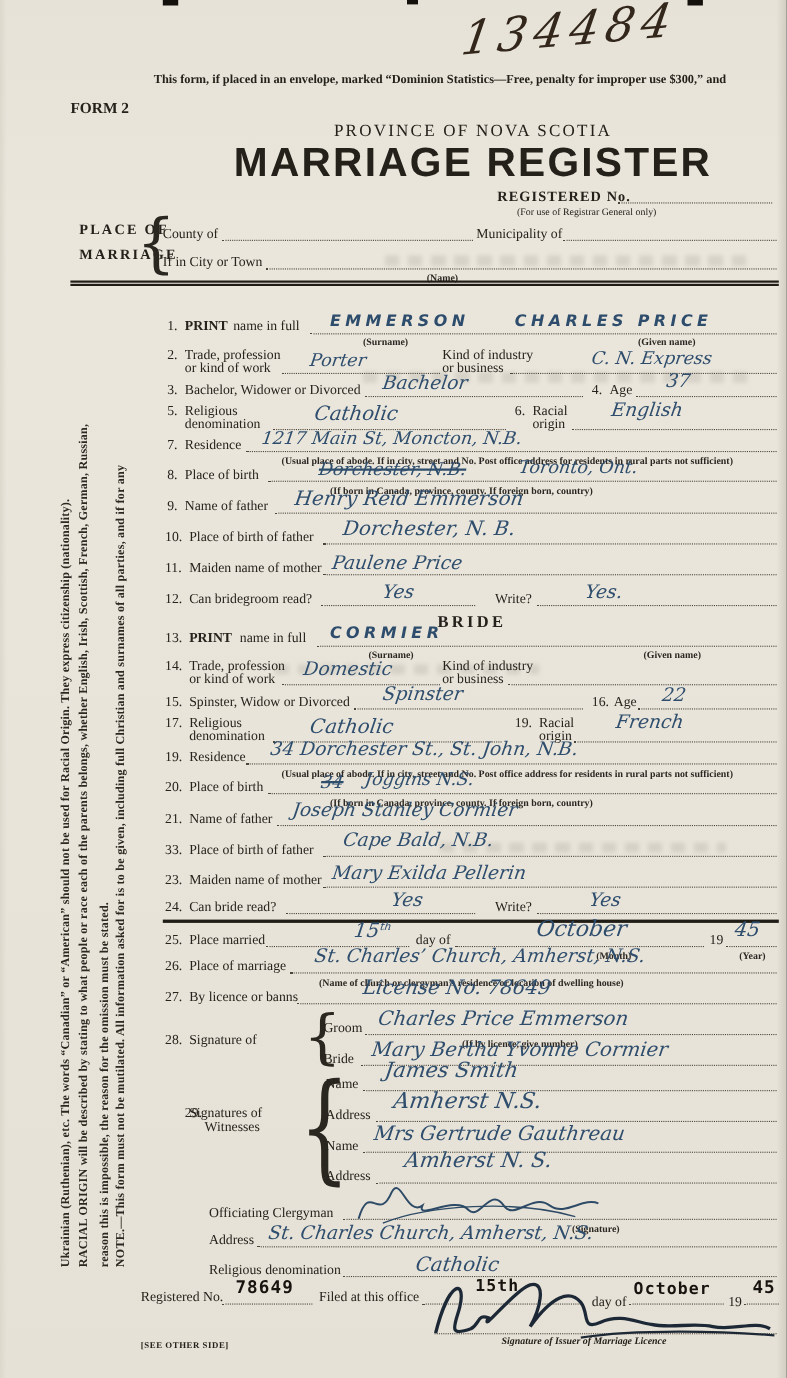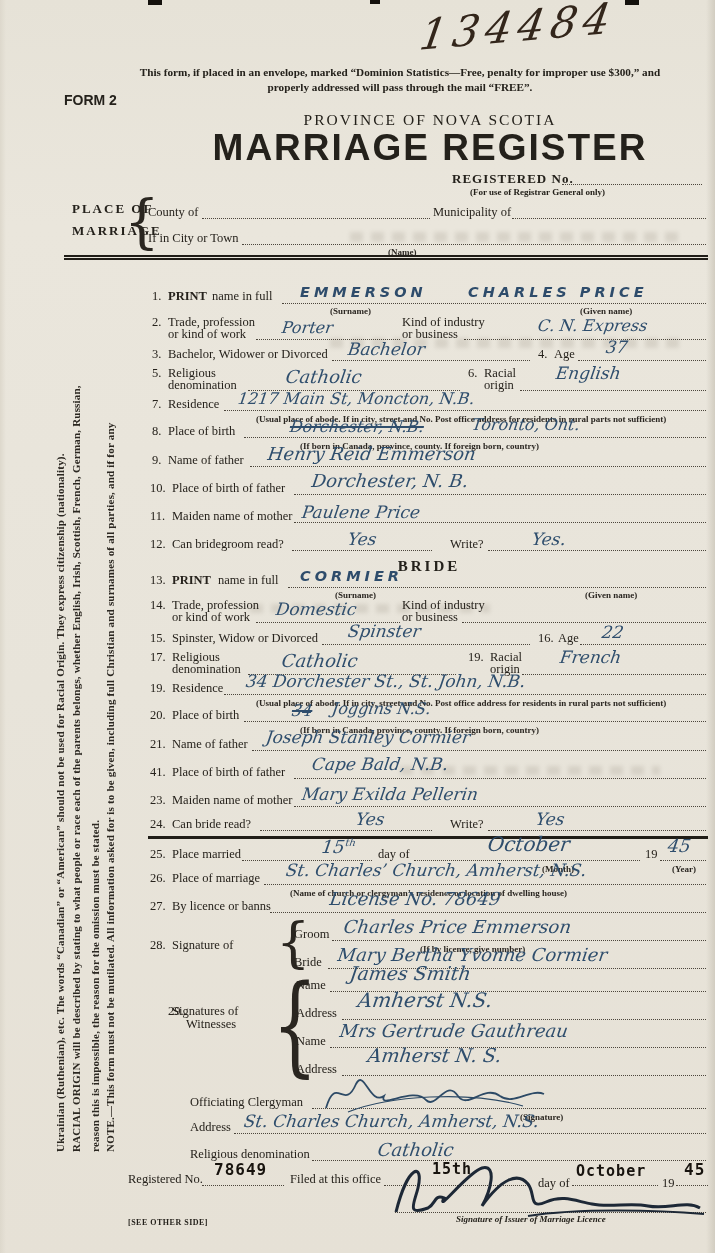--- a/index.html
+++ b/index.html
@@ -39,27 +39,26 @@
   <div class="mark" style="left:370px;top:0;width:10px;height:4px"></div>
   <div class="mark" style="left:625px;top:0;width:14px;height:5px"></div>
 
   <div class="ghost" style="left:350px;top:232px;width:330px;height:10px"></div>
   <div class="ghost" style="left:330px;top:338px;width:350px;height:10px"></div>
   <div class="ghost" style="left:250px;top:604px;width:240px;height:9px"></div>
   <div class="ghost" style="left:400px;top:766px;width:260px;height:9px"></div>
 
   <div class="t hwd" style="left:420px;top:2px;font-size:42px;letter-spacing:6px;transform:rotate(-5deg) skewX(-14deg)">134484</div>
   <div class="t ctr" style="left:105px;top:66px;width:590px;font-size:11.2px;font-weight:bold">This form, if placed in an envelope, marked “Dominion Statistics—Free, penalty for improper use $300,” and</div>
-  <div class="t ctr" style="left:105px;top:81px;width:590px;font-size:11.2px;font-weight:bold">properly addressed will pass through the mail “FREE”.</div>
-  <div class="t" style="left:64px;top:92px;font-size:14px;font-weight:bold;font-family:Liberation Sans, sans-serif">FORM 2</div>
+  <div class="t" style="left:64px;top:92px;font-size:14px;font-weight:bold;font-family:Liberation Serif, serif">FORM 2</div>
   <div class="t ctr" style="left:150px;top:127px;width:560px;font-size:37px;font-weight:bold;letter-spacing:2px;font-family:'Liberation Sans',sans-serif">MARRIAGE REGISTER</div>
   <div class="t ctr" style="left:150px;top:111px;width:560px;font-size:15.5px;letter-spacing:2px">PROVINCE OF NOVA SCOTIA</div>
   <div class="t" style="left:452px;top:171px;font-size:13px;font-weight:bold;letter-spacing:1px">REGISTERED No.</div>
   <div class="dot" style="left:562px;top:184px;width:140px"></div>
-  <div class="t" style="left:470px;top:187px;font-size:9px;font-weight:bold">(For use of Registrar General only)</div>
+  <div class="t" style="left:470px;top:187px;font-size:9px;font-weight:normal">(For use of Registrar General only)</div>
 
   <div class="t" style="left:72px;top:201px;font-size:13px;font-weight:bold;letter-spacing:2px">PLACE OF</div>
   <div class="t" style="left:72px;top:223px;font-size:13px;font-weight:bold;letter-spacing:2px">MARRIAGE</div>
   <div class="t brace" style="left:124px;top:194px;font-size:56px;transform:scaleY(1.05)">{</div>
   <div class="t lb" style="left:148px;top:205px">County of</div>
   <div class="dot" style="left:202px;top:218px;width:228px"></div>
   <div class="t lb" style="left:433px;top:205px">Municipality of</div>
   <div class="dot" style="left:512px;top:218px;width:194px"></div>
   <div class="t lb" style="left:148px;top:231px">If in City or Town</div>
   <div class="dot" style="left:242px;top:244px;width:464px"></div>
@@ -192,21 +191,21 @@
   <div class="dot" style="left:244px;top:721px;width:462px"></div>
   <span class="t hw struck" style="left:292px;top:701px;font-size:16px">34</span>
   <span class="t hw" style="left:332px;top:699px;font-size:16px">Joggins  N.S.</span>
   <div class="t sm" style="left:300px;top:725px">(If born in Canada, province, county.  If foreign born, country)</div>
 
   <div class="t no" style="left:150px;top:737px">21.</div>
   <div class="t lb" style="left:172px;top:737px">Name of father</div>
   <div class="dot" style="left:252px;top:750px;width:454px"></div>
   <span class="t hw" style="left:266px;top:727px;font-size:17px">Joseph Stanley Cormier</span>
 
-  <div class="t no" style="left:150px;top:765px">41.</div>
+  <div class="t no" style="left:150px;top:765px">33.</div>
   <div class="t lb" style="left:172px;top:765px">Place of birth of father</div>
   <div class="dot" style="left:294px;top:778px;width:412px"></div>
   <span class="t hw" style="left:312px;top:754px;font-size:17px">Cape Bald,  N.B.</span>
 
   <div class="t no" style="left:150px;top:793px">23.</div>
   <div class="t lb" style="left:172px;top:793px">Maiden name of mother</div>
   <div class="dot" style="left:294px;top:806px;width:412px"></div>
   <span class="t hw" style="left:302px;top:784px;font-size:17px">Mary Exilda Pellerin</span>
 
   <div class="t no" style="left:150px;top:817px">24.</div>

